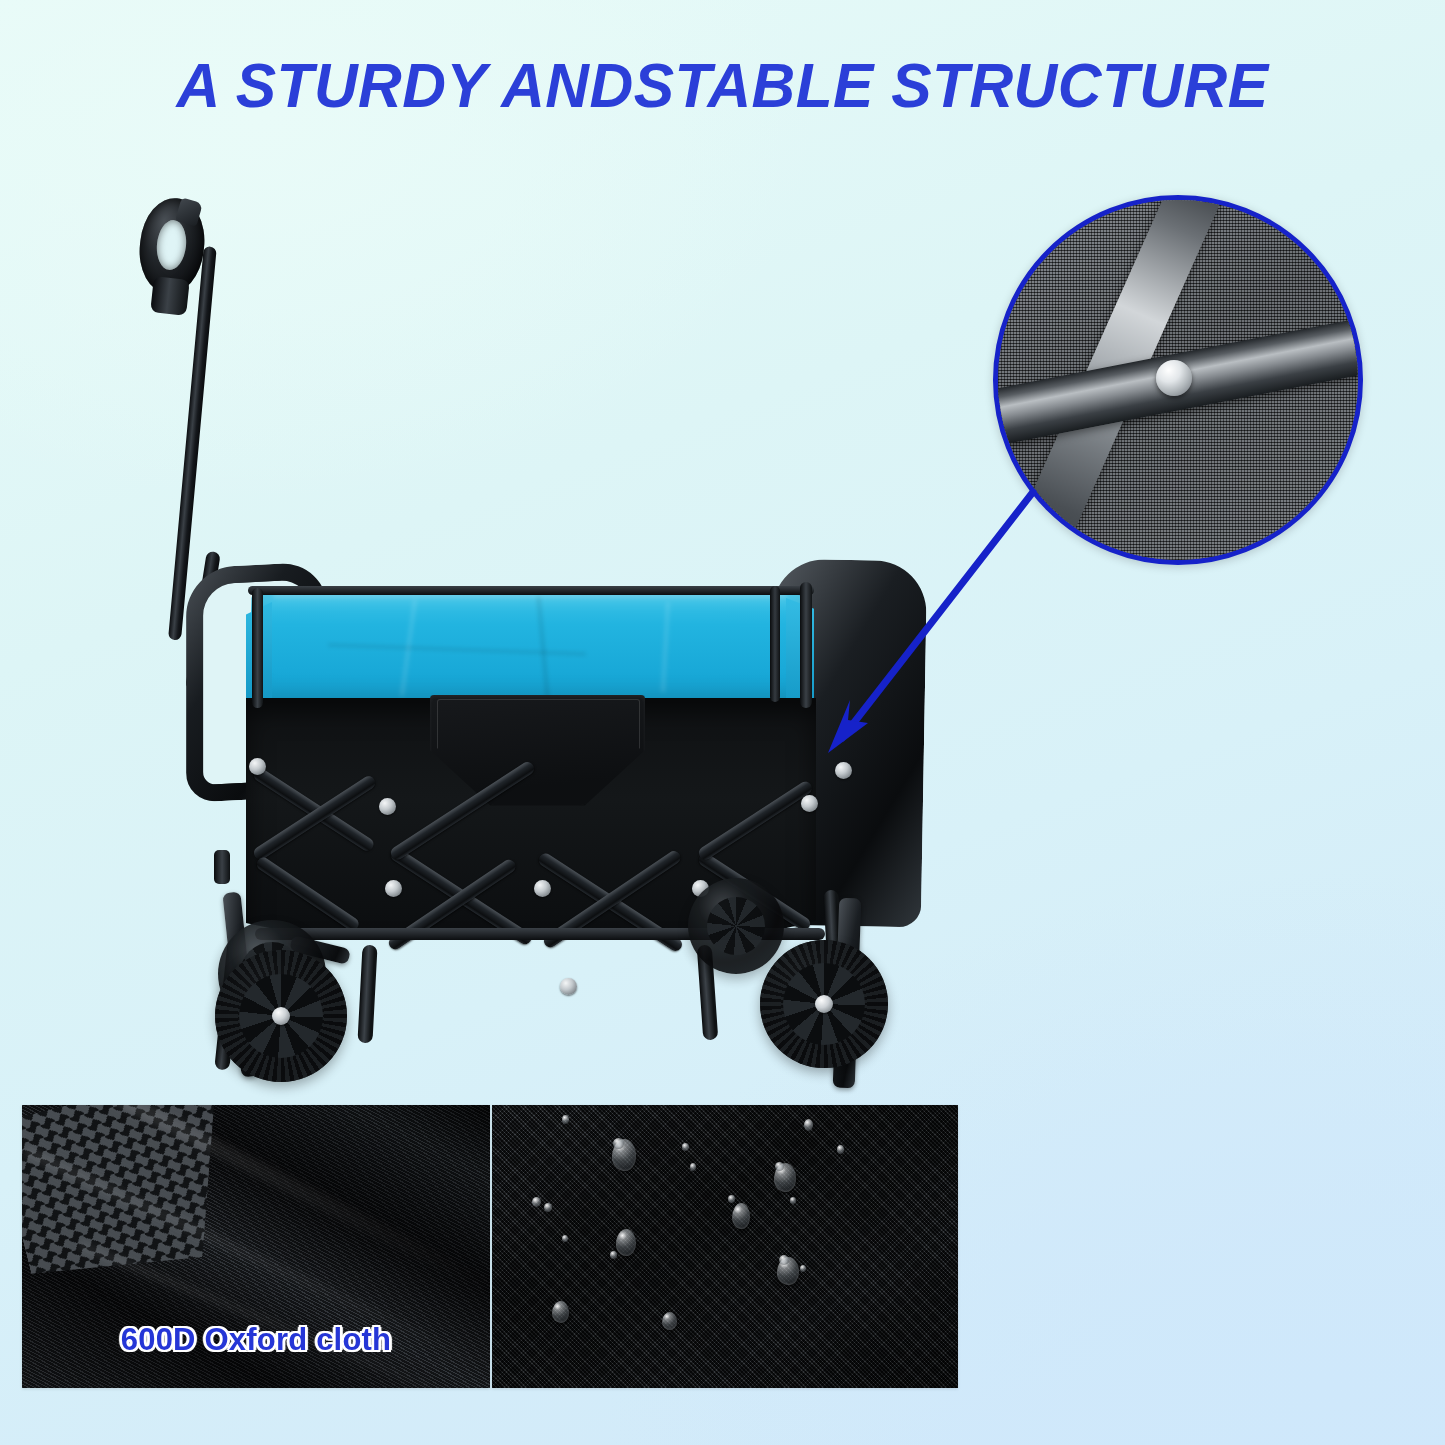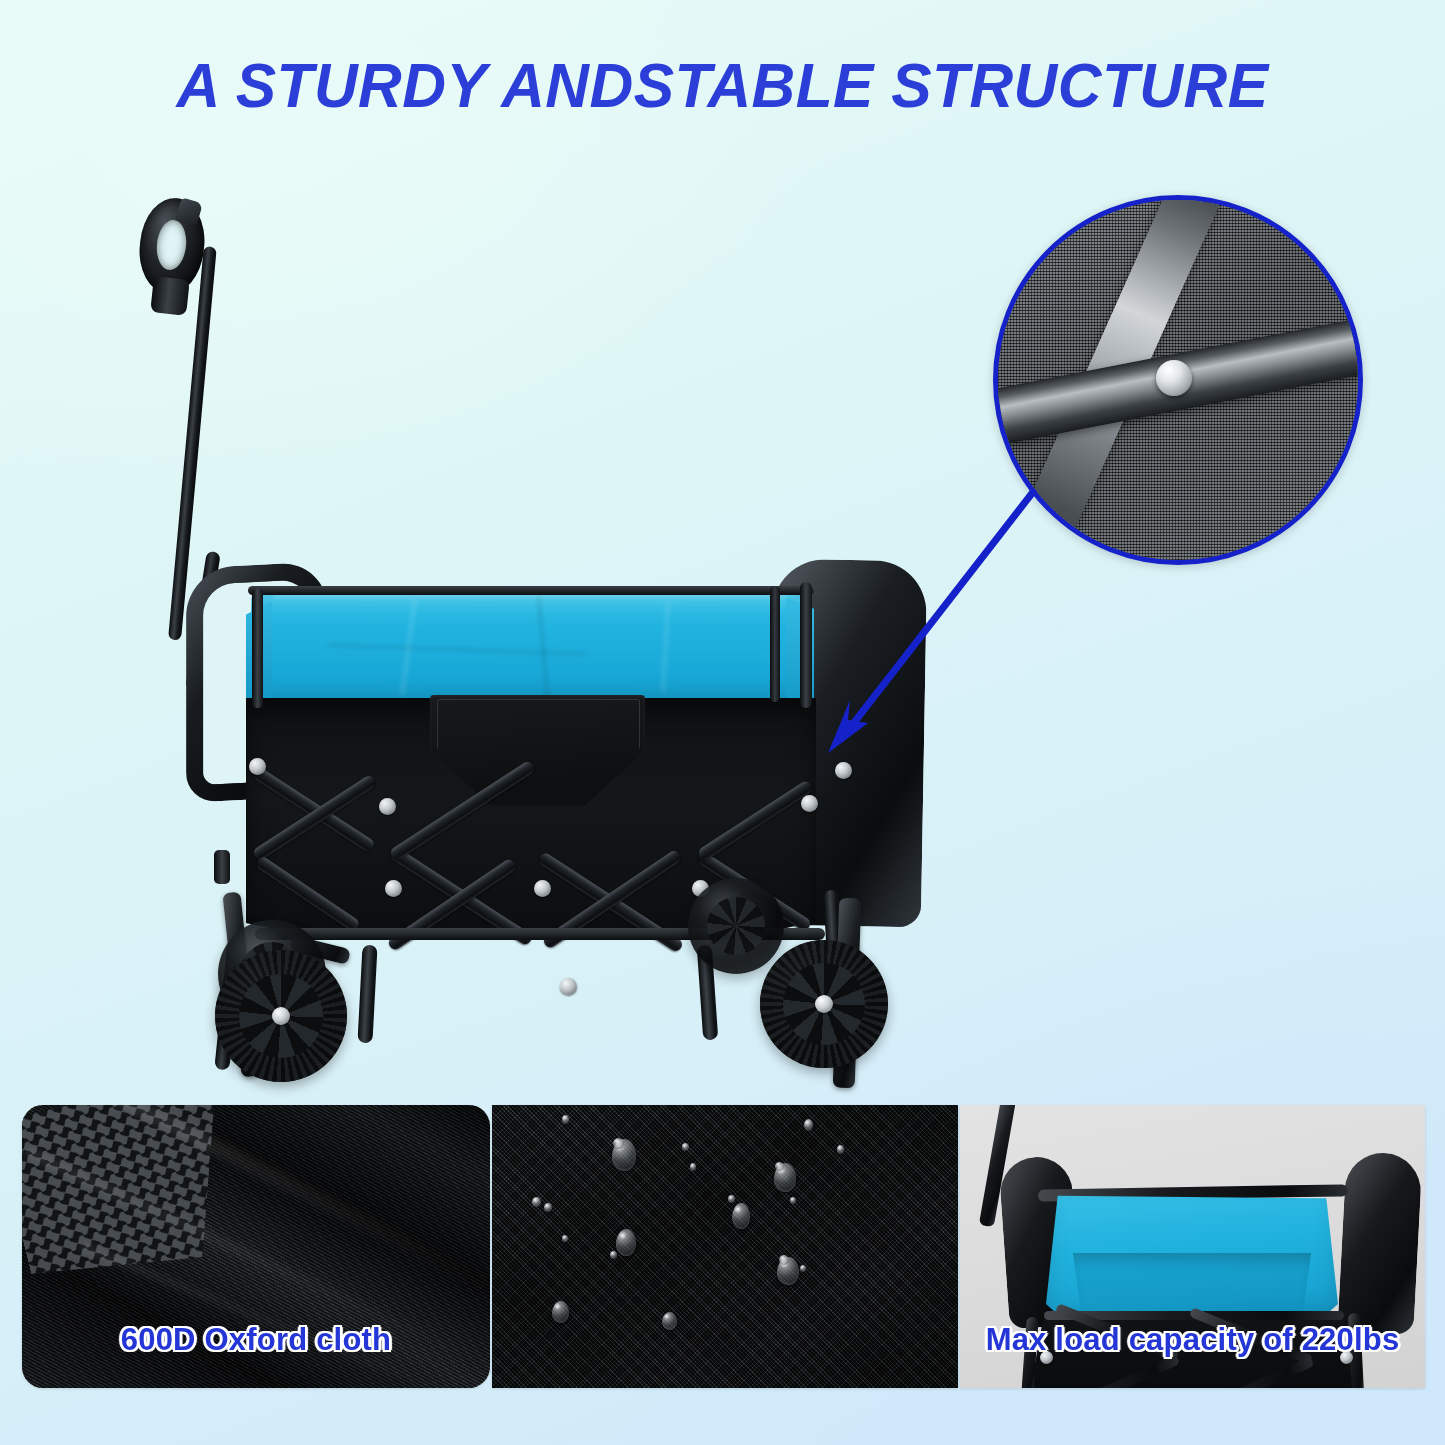--- a/index.html
+++ b/index.html
@@ -208,21 +208,21 @@
   }
   
   #pointerSvg{position:absolute;left:790px;top:470px;width:280px;height:320px;pointer-events:none;}
 
   
   #panels{position:absolute;left:0;top:1105px;width:1445px;height:285px;}
   .panel{
     position:absolute;top:0;height:283px;overflow:hidden;
     box-shadow:0 1px 3px rgba(0,0,0,.12);
   }
-  #p1{left:22px;width:468px;border-radius:21px;}
+  #p1{left:22px;width:468px;}
   #p2{left:492px;width:466px;}
   #p3{left:960px;width:465px;}
 
   
   #p1bg{
     position:absolute;inset:0;
     background:
       repeating-linear-gradient(28deg, rgba(255,255,255,.045) 0px, rgba(255,255,255,.045) 1px, rgba(0,0,0,.55) 1px, rgba(0,0,0,.55) 3px),
       linear-gradient(28deg,#23262a 0%,#0b0c0e 26%,#2a2e33 46%,#0a0b0d 66%,#1e2226 86%,#070809 100%);
   }
@@ -435,36 +435,15 @@
       <div class="dropS" style="left:40px;top:92px;width:9px;height:10px;"></div>
       <div class="dropS" style="left:52px;top:98px;width:8px;height:9px;"></div>
       <div class="dropS" style="left:236px;top:90px;width:7px;height:8px;"></div>
       <div class="dropS" style="left:298px;top:92px;width:6px;height:7px;"></div>
       <div class="dropS" style="left:118px;top:146px;width:7px;height:8px;"></div>
       <div class="dropS" style="left:70px;top:130px;width:6px;height:7px;"></div>
       <div class="dropS" style="left:308px;top:160px;width:6px;height:7px;"></div>
       <div class="dropS" style="left:70px;top:10px;width:7px;height:9px;"></div>
     </div>
 
-    <div class="panel" id="p3">
-      <div id="p3bg"></div>
-
-      <div class="p3bar" style="left:30px;top:-8px;width:15px;height:130px;transform:rotate(10deg);"></div>
-      <div class="p3loop" style="left:44px;top:52px;width:52px;height:150px;transform:rotate(-4deg);"></div>
-      <div class="p3loop" style="left:382px;top:48px;width:56px;height:160px;transform:rotate(3deg);"></div>
-      <div class="p3bar" style="left:78px;top:82px;width:310px;height:12px;transform:rotate(-1deg);"></div>
-      <div id="p3tubCyan"></div>
-      <div id="p3inner"></div>
-      <div id="p3black"></div>
-      <div class="p3bar" style="left:84px;top:206px;width:300px;height:9px;"></div>
-      <div class="p3bar" style="left:92px;top:222px;width:130px;height:10px;transform:rotate(22deg);"></div>
-      <div class="p3bar" style="left:92px;top:276px;width:132px;height:10px;transform:rotate(-24deg);"></div>
-      <div class="p3bar" style="left:226px;top:226px;width:130px;height:10px;transform:rotate(22deg);"></div>
-      <div class="p3bar" style="left:226px;top:278px;width:132px;height:10px;transform:rotate(-24deg);"></div>
-      <div class="p3bar" style="left:64px;top:212px;width:12px;height:78px;transform:rotate(4deg);"></div>
-      <div class="p3bar" style="left:390px;top:208px;width:12px;height:82px;transform:rotate(-3deg);"></div>
-      <div class="rivet" style="left:80px;top:246px;width:13px;height:13px;"></div>
-      <div class="rivet" style="left:380px;top:246px;width:13px;height:13px;"></div>
-      <div class="cap">Max load capacity of 220lbs</div>
-    </div>
   </div>
 
 </div>
 
 </body></html>

